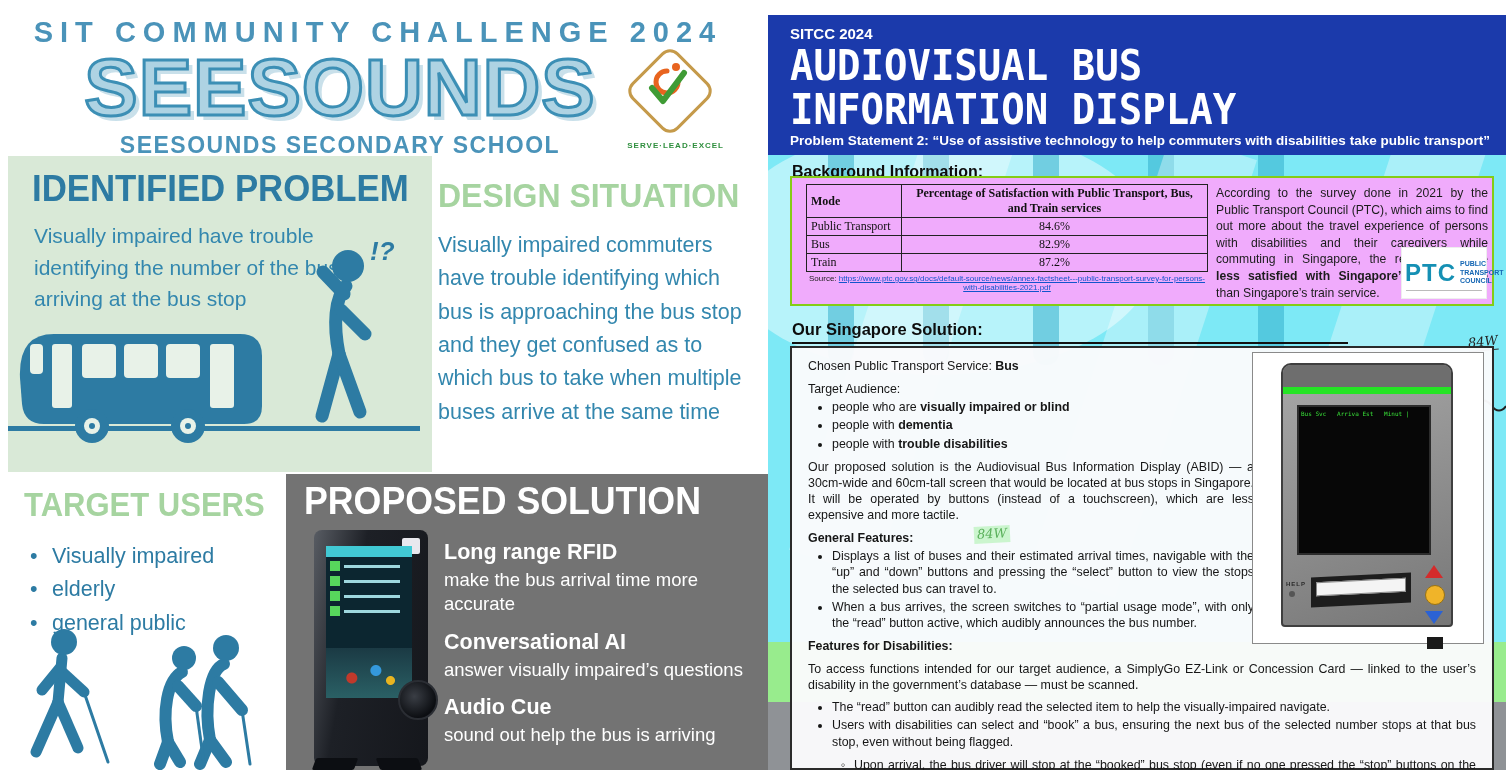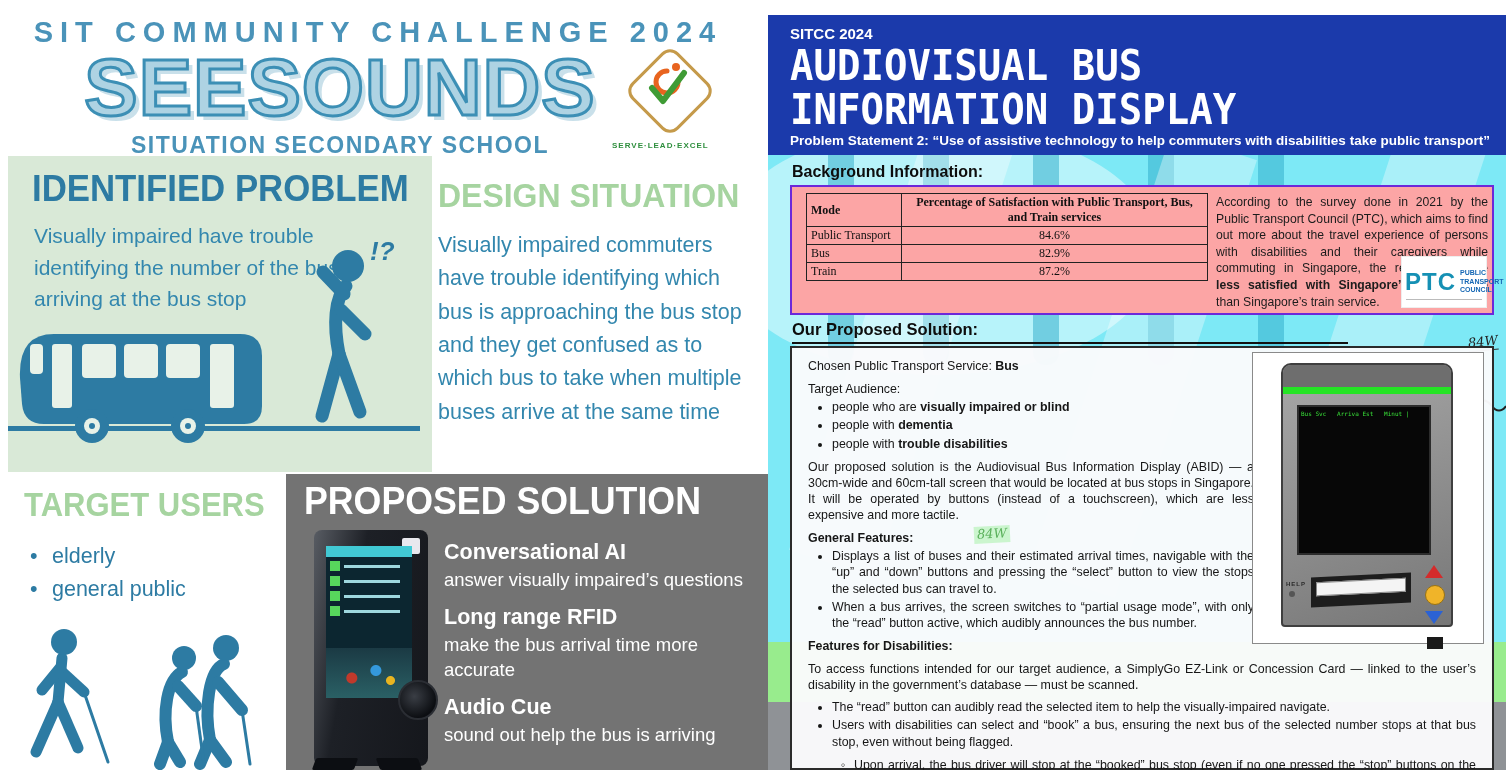--- a/index.html
+++ b/index.html
@@ -12,21 +12,21 @@
   .l-project{position:absolute;left:30px;top:42px;width:620px;text-align:center;font-size:80px;
              font-weight:800;color:#aed3e3;-webkit-text-stroke:3px #3c8fb5;
              text-shadow:5px 5px 0 rgba(60,143,181,.28);letter-spacing:1px;}
   .l-school{position:absolute;left:30px;top:132px;width:620px;text-align:center;font-size:23px;
             font-weight:600;letter-spacing:1.5px;color:#4a93b9;}
 
   .logo{position:absolute;left:612px;top:50px;width:112px;height:112px;}
   .logo-diamond{position:absolute;left:25px;top:8px;width:60px;height:60px;transform:rotate(45deg);
                 background:#fff;border:3px solid #c59a4a;border-radius:12px;}
   .logo-art{position:absolute;left:22px;top:5px;width:66px;height:66px;}
-  .logo-motto{position:absolute;left:0;bottom:12px;width:112px;text-align:left;font-size:8px;
+  .logo-motto{position:absolute;left:0;bottom:12px;width:112px;text-align:right;font-size:8px;
               font-weight:bold;color:#2f8f3e;letter-spacing:1px;}
 
   .hd{font-weight:800;transform:scaleX(.94);transform-origin:left;white-space:nowrap;}
 
   .gbox{position:absolute;left:8px;top:156px;width:424px;height:316px;background:#d9e9d7;}
   .gbox-hd{position:absolute;left:24px;top:12px;font-size:37px;color:#2d7ba3;}
   .gbox-body{position:absolute;left:26px;top:64px;width:352px;font-size:21px;line-height:1.5;color:#3387ae;}
   .gbox-art{position:absolute;left:0;top:70px;width:424px;height:246px;}
 
   .design{position:absolute;left:438px;top:176px;width:322px;}
@@ -77,22 +77,22 @@
   .road{position:absolute;left:0;right:0;bottom:0;height:68px;background:#8f9296;}
 
   .r-header{position:absolute;left:6px;top:15px;right:0;height:140px;background:#1b3aab;color:#fff;
             padding:8px 0 0 22px;box-sizing:border-box;}
   .r-event{font-size:15px;font-weight:bold;margin-top:2px;}
   .r-title{font-family:"DejaVu Sans Mono",monospace;font-size:39px;font-weight:bold;line-height:1.05;
            transform:scaleY(1.08);transform-origin:top left;margin-top:2px;}
   .r-ps{position:absolute;left:22px;bottom:7px;font-size:13.5px;font-weight:bold;}
 
   .bg-hd{position:absolute;left:30px;top:163px;font-size:16px;font-weight:800;color:#0d0d0d;}
-  .box1{position:absolute;left:28px;top:185px;width:704px;height:130px;background:#fca5a5;
-        border:2px solid #6d28d9;box-sizing:border-box;}
+  .box1{position:absolute;left:28px;top:176px;width:704px;height:130px;background:#f0abfc;
+        border:2px solid #84cc16;box-sizing:border-box;}
   .t-wrap{position:absolute;left:14px;top:6px;width:402px;}
   .box1 table{border-collapse:collapse;width:100%;font-family:"Liberation Serif",serif;color:#111;}
   .box1 th,.box1 td{border:1.5px solid #222;padding:1px 4px;font-size:12px;}
   .box1 th{font-weight:bold;text-align:center;}
   .box1 th.c1{width:86px;text-align:left;}
   .box1 td.val{text-align:center;}
   .src{margin-top:2px;text-align:center;font-size:8px;color:#222;}
   .src a{color:#1155cc;}
   .para{position:absolute;left:424px;top:7px;width:272px;font-size:12.2px;line-height:1.36;
         color:#1c1c1c;text-align:justify;}
@@ -146,21 +146,21 @@
            transform:rotate(-3deg);}
   .squiggle{position:absolute;right:-2px;top:396px;width:40px;height:20px;}
 </style>
 </head>
 <body>
 
 <div id="canvas">
 
   <div class="l-event">SIT COMMUNITY CHALLENGE 2024</div>
   <div class="l-project">SEESOUNDS</div>
-  <div class="l-school">SITUATION SECONDARY SCHOOL</div>
+  <div class="l-school">SEESOUNDS SECONDARY SCHOOL</div>
 
   <div class="logo">
     <div class="logo-diamond"></div>
     <svg class="logo-art" viewBox="0 0 66 66">
       <path d="M33 16 a11 11 0 1 0 11 11" stroke="#e8641f" stroke-width="5" fill="none" stroke-linecap="round"></path>
       <circle cx="42" cy="12" r="4" fill="#e8641f"></circle>
       <path d="M18 33 L29 46 L50 18" stroke="#3f9b35" stroke-width="6" fill="none" stroke-linecap="round" stroke-linejoin="round"></path>
     </svg>
     <div class="logo-motto">SERVE·LEAD·EXCEL</div>
   </div>
@@ -196,20 +196,21 @@
   </div>
 
   <div class="design">
     <div class="design-hd hd">DESIGN SITUATION</div>
     <div class="design-body">Visually impaired commuters have trouble identifying which bus is approaching the bus stop and they get confused as to which bus to take when multiple buses arrive at the same time</div>
   </div>
 
   <div class="target">
     <div class="target-hd hd">TARGET USERS</div>
     <ul>
+      <li>Visually impaired</li>
       <li>elderly</li>
       <li>general public</li>
     </ul>
   </div>
   <svg class="target-art" viewBox="0 0 270 146">
     <g stroke="#2d7ba3" stroke-width="11" stroke-linecap="round" fill="none">
       <path d="M52 34 L48 78"></path>
       <path d="M48 78 L26 128"></path>
       <path d="M48 78 L68 124"></path>
       <path d="M50 46 L74 68"></path>
@@ -260,26 +261,26 @@
           <div class="k-photo"></div>
         </div>
         <div class="k-knob"></div>
         <div class="k-foot fl"></div>
         <div class="k-foot fr"></div>
       </div>
     </div>
 
     <div class="features">
       <div class="feat">
+        <div class="feat-t">Long range RFID</div>
+        <div class="feat-d">make the bus arrival time more accurate</div>
+      </div>
+      <div class="feat">
         <div class="feat-t">Conversational AI</div>
         <div class="feat-d">answer visually impaired’s questions</div>
-      </div>
-      <div class="feat">
-        <div class="feat-t">Long range RFID</div>
-        <div class="feat-d">make the bus arrival time more accurate</div>
       </div>
       <div class="feat">
         <div class="feat-t">Audio Cue</div>
         <div class="feat-d">sound out help the bus is arriving</div>
       </div>
     </div>
   </div>
 
   <div class="poster">
 
@@ -323,41 +324,44 @@
           <tr>
             <td>Bus</td>
             <td class="val">82.9%</td>
           </tr>
           <tr>
             <td>Train</td>
             <td class="val">87.2%</td>
           </tr>
         </tbody>
           </table>
+        <div class="src">
+          <span>Source: </span><a href="#">https://www.ptc.gov.sg/docs/default-source/news/annex-factsheet---public-transport-survey-for-persons-with-disabilities-2021.pdf</a>
+        </div>
       </div>
       <div class="para">
         <span>According to the survey done in 2021 by the Public Transport Council (PTC), which aims to find out more about the travel experience of persons with disabilities and their caregivers while commuting in Singapore, the respondents are </span><span class="b2b">less satisfied with Singapore’s bus service</span><span> than Singapore’s train service.</span>
       </div>
       <div class="ptc">
         <div class="ptc-abbr">PTC</div>
         <div class="ptc-name">
           <div>PUBLIC</div>
           <div>TRANSPORT</div>
           <div>COUNCIL</div>
         </div>
         <div class="ptc-tag"></div>
       </div>
     </div>
 
     <div class="doodle1">84W</div>
     <svg class="squiggle" viewBox="0 0 40 20">
       <path d="M2 14 C10 2 18 2 24 10 C28 16 34 16 38 10" stroke="#222" stroke-width="2" fill="none"></path>
     </svg>
 
-    <div class="sol-hd">Our Proposed Solution:</div>
+    <div class="sol-hd">Our Singapore Solution:</div>
 
     <div class="box2">
       <div class="doodle2">84W</div>
 
       <div class="device">
         <div class="k2-body">
           <div class="k2-cap"></div>
           <div class="k2-stripe"></div>
           <div class="k2-screen">
             <div class="k2-sh">Bus Svc   Arriva Est   Minut |</div>

